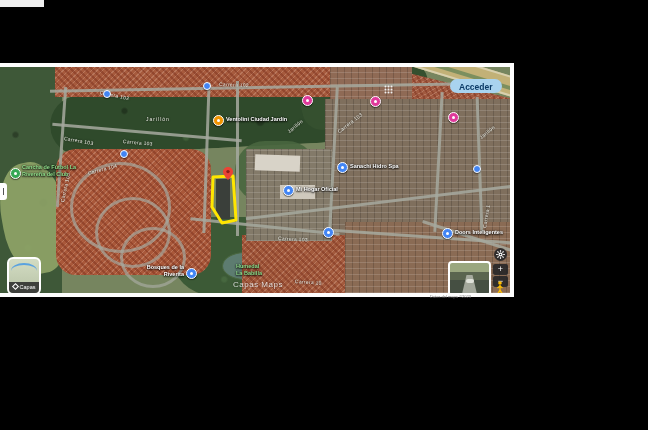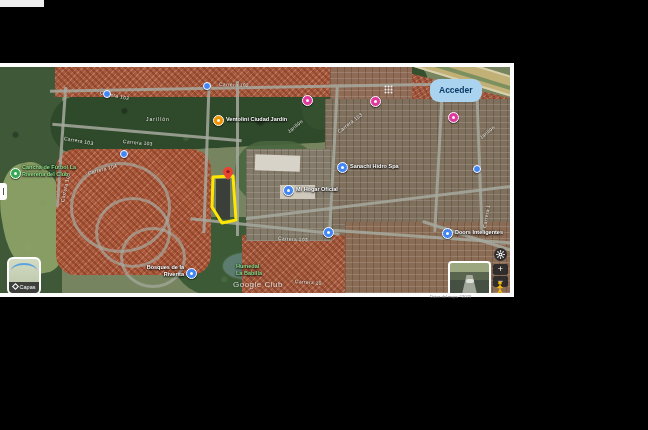--- a/index.html
+++ b/index.html
@@ -29,21 +29,21 @@
        text-shadow:0 0 2px #000,0 1px 2px #000;white-space:nowrap;line-height:7px;}
   .green-label{color:#90df8b;}
   .street{position:absolute;color:#edeee6;font-size:5px;text-shadow:0 0 2px rgba(0,0,0,.85);
        white-space:nowrap;transform-origin:left center;letter-spacing:.3px;}
   .ctrl-btn{position:absolute;background:rgba(32,33,36,.85);color:#fff;text-align:center;
        font-size:9px;line-height:11px;width:15px;height:11px;border-radius:2px;cursor:pointer;}
   #watermark-site{position:absolute;left:258px;top:124px;width:160px;font-size:25px;font-weight:bold;
        letter-spacing:6px;color:rgba(255,255,255,.20);text-align:center;}
   #google-wm{position:absolute;left:233px;top:213px;font-size:8px;color:rgba(255,255,255,.8);
        text-shadow:0 0 2px rgba(0,0,0,.5);letter-spacing:.5px;}
-  #signin{position:absolute;left:430px;top:12px;height:23px;padding:0 9px;border:none;border-radius:9px;
+  #signin{position:absolute;left:450px;top:12px;height:14px;padding:0 9px;border:none;border-radius:9px;
        background:#a9d3ef;color:#0b3a66;font-weight:bold;font-size:8.5px;line-height:17px;cursor:pointer;
        font-family:"Liberation Sans", sans-serif;}
   #capas{position:absolute;left:7px;top:190px;width:30px;height:34px;border:2px solid #fff;border-radius:6px;
        overflow:hidden;background:linear-gradient(#d3dcc3,#b8c3a6);cursor:pointer;}
   #capas .curve{position:absolute;left:2px;top:4px;width:26px;height:14px;border-top:2px solid #5aa2e0;border-radius:50%;}
   #capas .band{position:absolute;left:0;bottom:0;width:100%;height:11px;background:rgba(25,25,28,.78);
        color:#fff;font-size:5.5px;line-height:11px;text-align:center;}
   #capas .diamond{display:inline-block;width:3px;height:3px;border:1px solid #fff;transform:rotate(45deg);margin-right:2px;}
   #sv-thumb{position:absolute;left:448px;top:194px;width:39px;height:31px;border:2px solid #fff;border-radius:4px;
        overflow:hidden;cursor:pointer;
@@ -179,21 +179,21 @@
   <div class="place-label twoline" style="left:146px;top:197px;width:38px;text-align:right;">
     <div>Bosques de la</div>
       <div>Riverita</div>
   </div>
 
   <div class="place-label green-label twoline" style="left:236px;top:196px;">
     <div>Humedal</div>
       <div>La Babilla</div>
   </div>
 
-  <span id="google-wm">Google Club</span>
+  <span id="google-wm">Capas Maps</span>
 
   <svg style="position:absolute;left:384px;top:18px;" width="9" height="9" viewBox="0 0 9 9">
     <g fill="#f1f1f1">
       <circle cx="1.5" cy="1.5" r="1"></circle>
         <circle cx="4.5" cy="1.5" r="1"></circle>
         <circle cx="7.5" cy="1.5" r="1"></circle>
       <circle cx="1.5" cy="4.5" r="1"></circle>
         <circle cx="4.5" cy="4.5" r="1"></circle>
         <circle cx="7.5" cy="4.5" r="1"></circle>
       <circle cx="1.5" cy="7.5" r="1"></circle>

